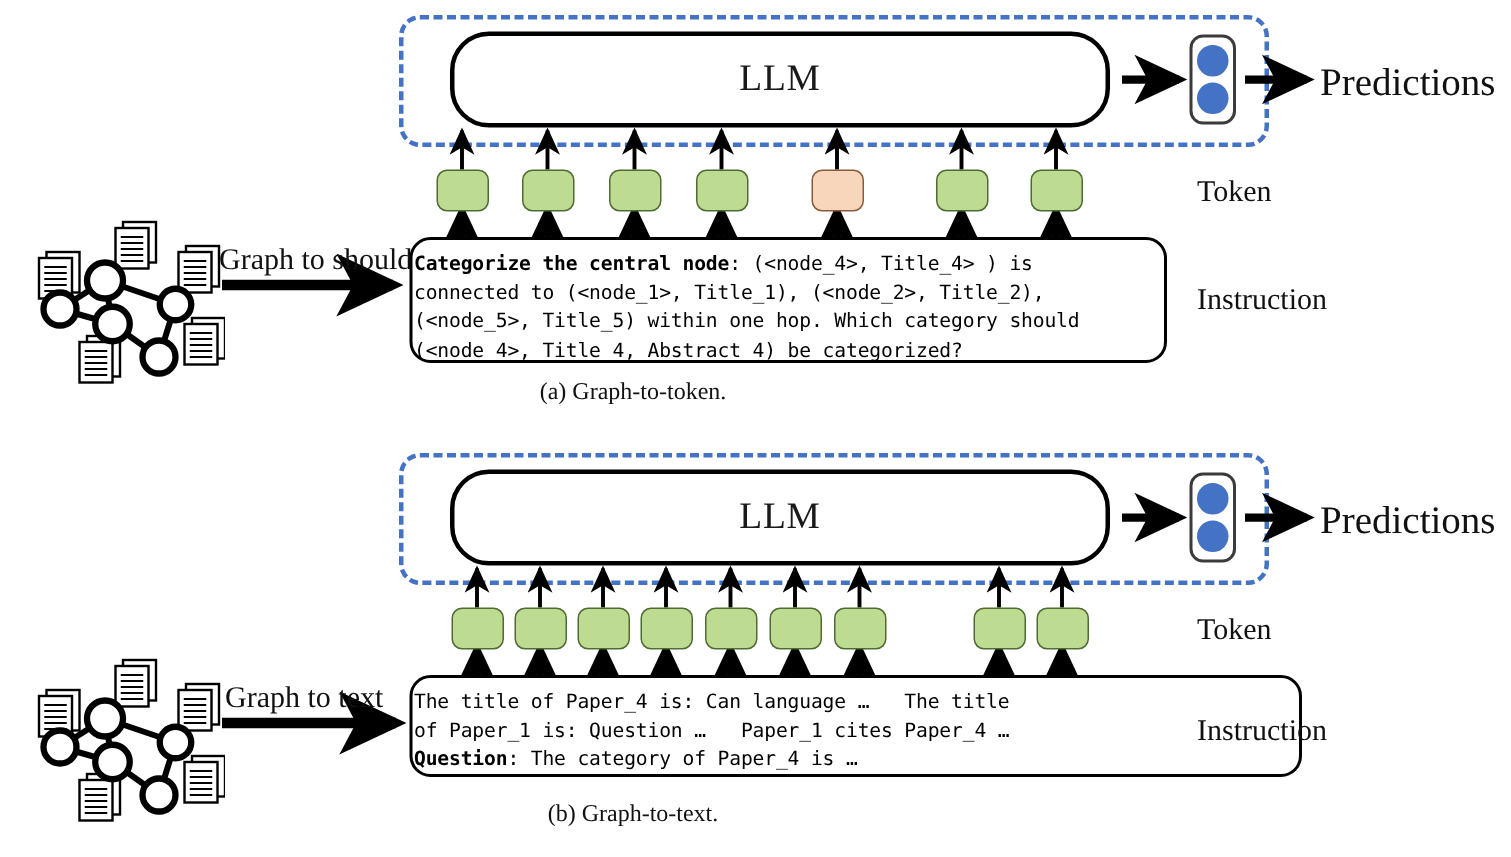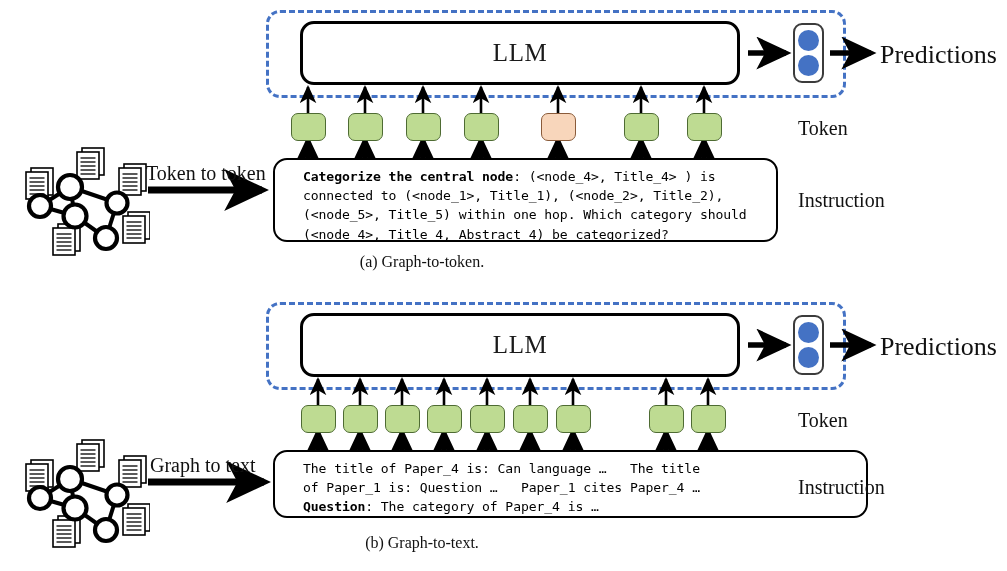--- a/index.html
+++ b/index.html
@@ -24,21 +24,21 @@
     position: absolute;
     border: 3px dashed #4472C4;
     border-radius: 14px;
     box-sizing: border-box;
   }
 
   
   .llm-box {
     position: absolute;
     border: 3px solid #000;
-    border-radius: 14px;
+    border-radius: 26px;
     box-sizing: border-box;
     background: #fff;
     display: flex;
     align-items: center;
     justify-content: center;
   }
   .llm-label {
     font-size: 25px;
     color: #1a1a1a;
     letter-spacing: 0.5px;
@@ -82,21 +82,21 @@
     background: #F8D6BB;
   }
 
   
   .instruction-box {
     position: absolute;
     box-sizing: border-box;
     border: 2px solid #000;
     border-radius: 14px;
     background: #fff;
-    padding: 7px 28px;
+    padding: 7px 1px;
   }
   .instruction-box .line {
     font-family: "DejaVu Sans Mono", monospace;
     font-size: 13.1px;
     line-height: 19.2px;
     color: #000;
     white-space: pre;
     letter-spacing: -0.1px;
   }
   .instruction-box .line b { font-weight: bold; }
@@ -203,21 +203,21 @@
   <div class="instruction-box" style="left:273px; top:158px; width:505px; height:84px;">
     <div class="line"><b>Categorize the central node</b><span>: (&lt;node_4&gt;, Title_4&gt; ) is</span></div>
     <div class="line"><b></b><span>connected to (&lt;node_1&gt;, Title_1), (&lt;node_2&gt;, Title_2),</span></div>
     <div class="line"><b></b><span>(&lt;node_5&gt;, Title_5) within one hop. Which category should</span></div>
     <div class="line"><b></b><span>(&lt;node_4&gt;, Title_4, Abstract_4) be categorized?</span></div>
   </div>
 
   <span class="side-label" style="left:798px; top:117px;">Token</span>
   <span class="side-label" style="left:798px; top:189px;">Instruction</span>
 
-  <span class="convert-label" style="left:146px; top:162px;">Token to token</span>
+  <span class="convert-label" style="left:146px; top:162px;">Graph to should</span>
 
   <svg class="graph-icon" style="left:18px; top:146px;" width="132" height="112" viewBox="0 0 132 112">
     <g stroke="#000" stroke-width="1.6" fill="#fff">
       <rect x="64" y="2" width="22" height="27"></rect>
       <rect x="59" y="6" width="22" height="27"></rect>
       <g stroke-width="1.3">
         <line x1="62.5" y1="12" x2="77.5" y2="12"></line>
           <line x1="62.5" y1="16" x2="77.5" y2="16"></line>
         <line x1="62.5" y1="20" x2="77.5" y2="20"></line>
           <line x1="62.5" y1="24" x2="77.5" y2="24"></line>

